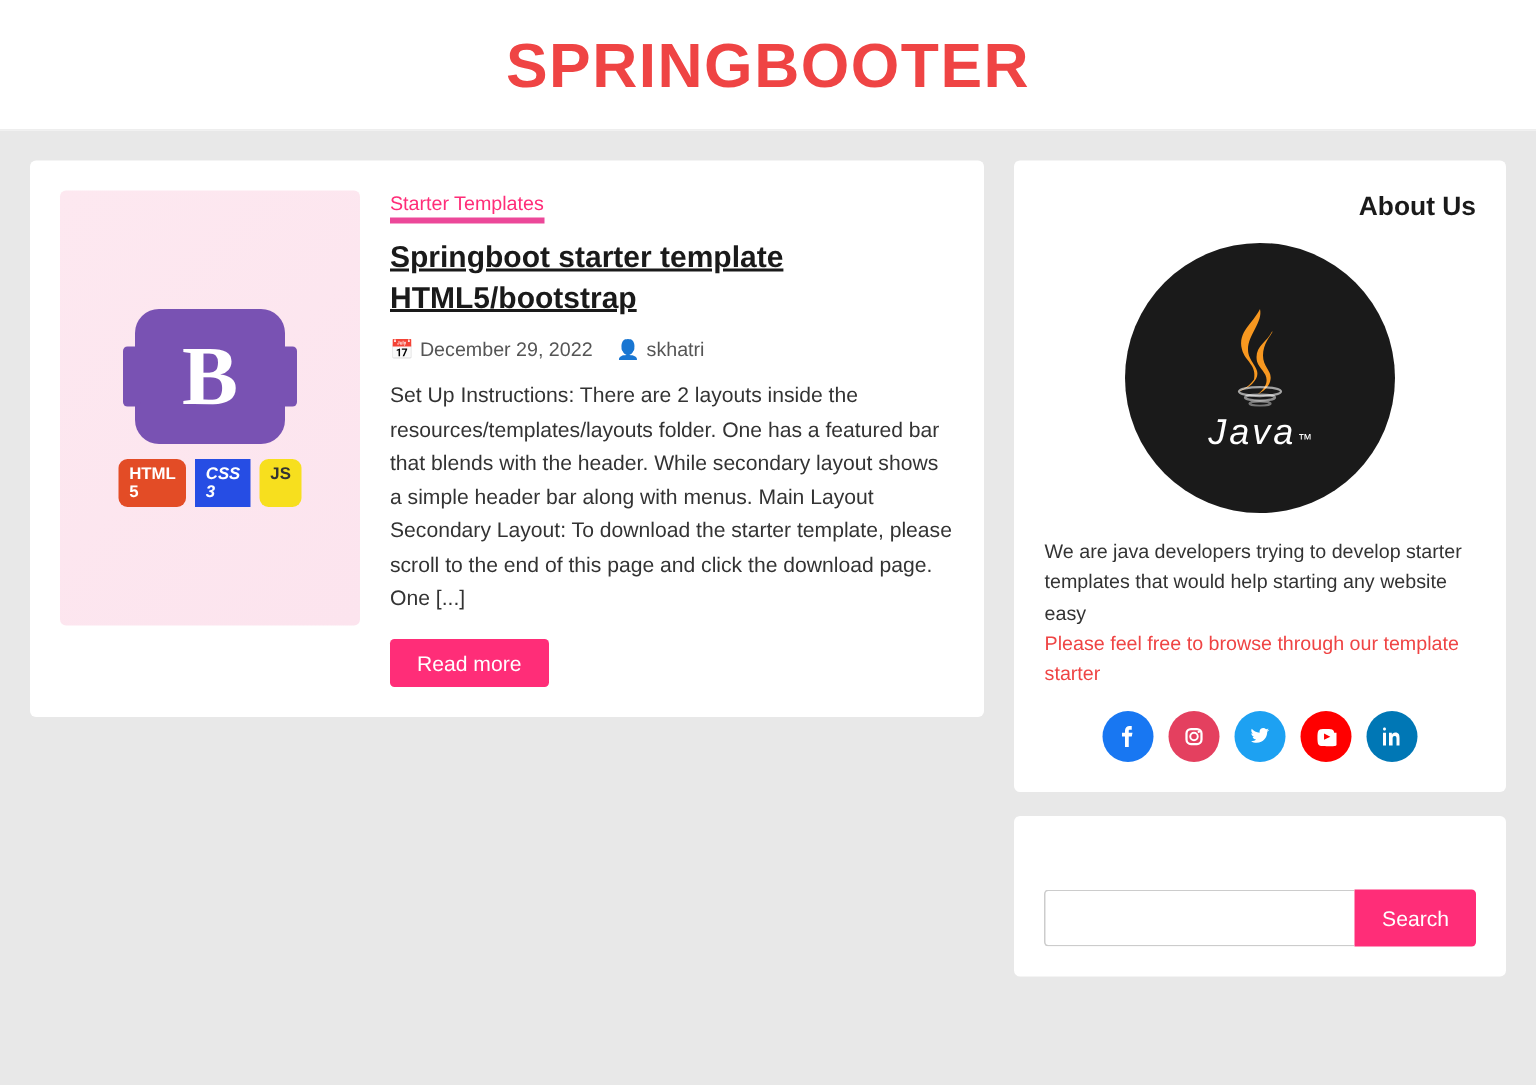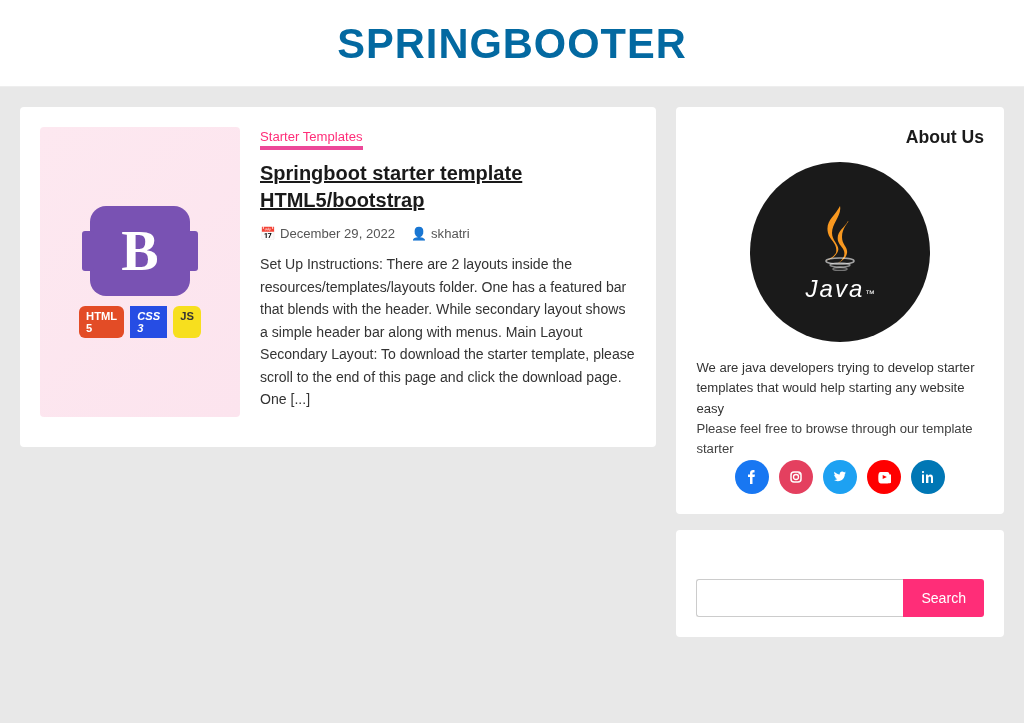--- a/index.html
+++ b/index.html
@@ -7,21 +7,21 @@
 
     .site-header {
       background: #fff;
       text-align: center;
       padding: 20px 0 18px;
       border-bottom: 1px solid #eee;
     }
     .site-title {
       font-size: 2.6rem;
       font-weight: 900;
-      color: #0369a1;
+      color: #ef4444;
       letter-spacing: 1px;
     }
 
     .main-wrapper {
       display: flex;
       gap: 20px;
       padding: 20px;
       max-width: 1024px;
       margin: 0 auto;
     }
@@ -213,22 +213,23 @@
     }
 
     .about-desc {
       font-size: 0.82rem;
       color: #333;
       line-height: 1.55;
     }
 
     .about-link-text {
       font-size: 0.82rem;
-      color: #404040;
+      color: #ef4444;
       line-height: 1.55;
+      margin-bottom: 14px;
     }
 
     .social-icons {
       display: flex;
       justify-content: center;
       gap: 10px;
     }
     .social-icon {
       width: 34px;
       height: 34px;
@@ -309,20 +310,21 @@
             <span>December 29, 2022</span>
           </span>
           <span class="meta-author">
             <span class="meta-icon">👤</span>
             <span>skhatri</span>
           </span>
         </div>
 
         <p class="article-excerpt">Set Up Instructions: There are 2 layouts inside the resources/templates/layouts folder. One has a featured bar that blends with the header. While secondary layout shows a simple header bar along with menus. Main Layout Secondary Layout: To download the starter template, please scroll to the end of this page and click the download page. One [...]</p>
 
+        <button class="read-more-btn">Read more</button>
       </div>
     </article>
   </main>
 
   <aside class="sidebar">
 
     <div class="widget-card">
       <h3 class="widget-title">About Us</h3>
 
       <div class="java-logo-container">

